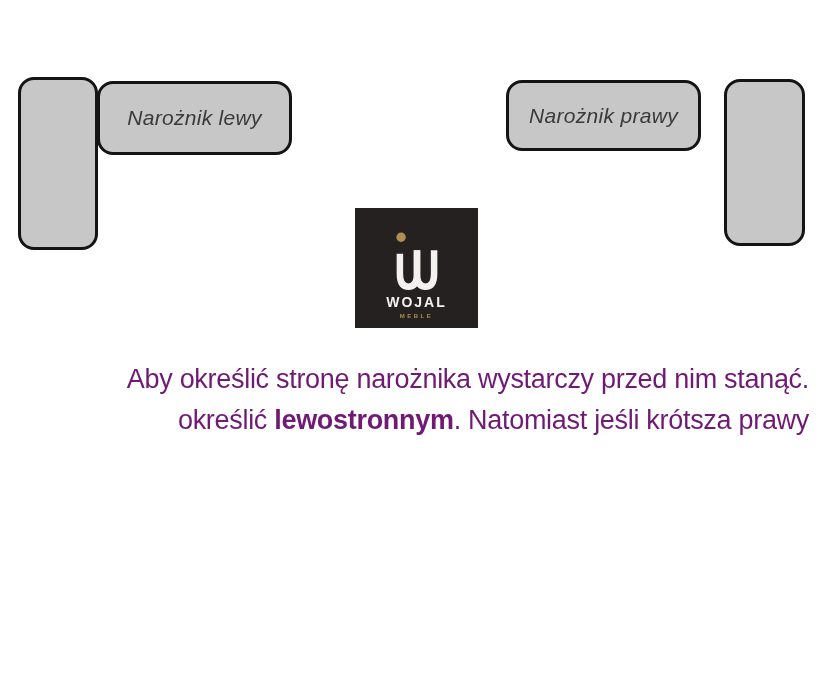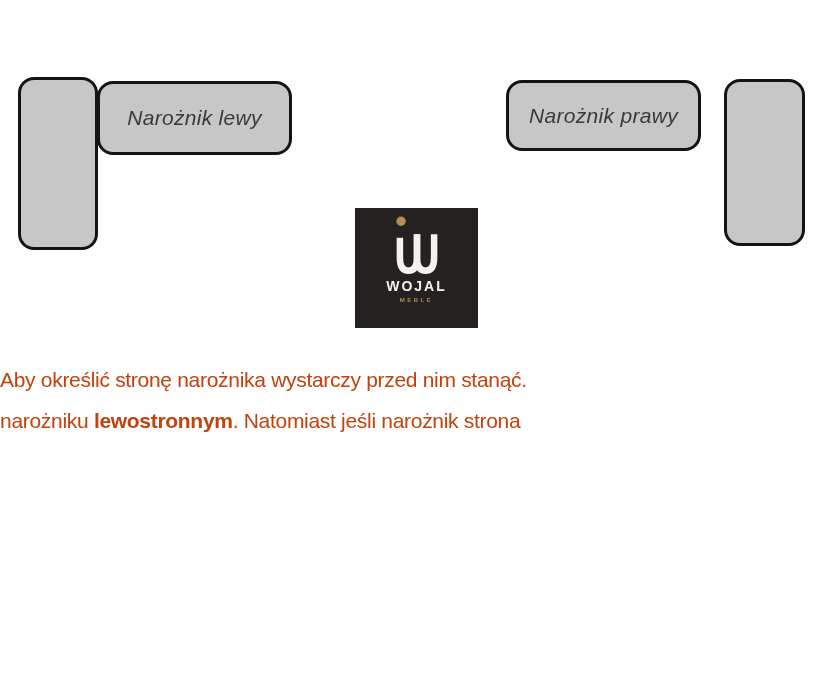--- a/index.html
+++ b/index.html
@@ -45,21 +45,21 @@
     position: absolute;
     left: 355px;
     top: 208px;
     width: 123px;
     height: 120px;
     background: #252121;
     display: flex;
     flex-direction: column;
     align-items: center;
     justify-content: flex-start;
-    padding-top: 8px;
+    padding-top: 24px;
     box-sizing: border-box;
   }
   .logo-mark { display: block; }
   .logo-brand {
     margin-top: 3px;
     color: #f4f2ef;
     font-size: 14px;
     font-weight: 700;
     letter-spacing: 2px;
     line-height: 1;
@@ -72,25 +72,25 @@
     letter-spacing: 2.5px;
     line-height: 1;
   }
 
   
   .description {
     position: absolute;
     left: 0;
     right: 0;
     top: 359px;
-    text-align: left;
-    font-size: 21px;
+    text-align: right;
+    font-size: 27px;
     line-height: 41px;
     letter-spacing: -0.3px;
-    color: #c2410c;
+    color: #701a75;
   }
   .description .line { white-space: nowrap; }
   .description .b { font-weight: 700; margin-top: 44px; }
 </style>
 </head>
 <body>
 
 <div class="canvas">
 
   <div class="sofa-rect left-sofa-v"></div>
@@ -108,16 +108,16 @@
       <circle cx="12" cy="8" r="8" fill="#b08d52"></circle>
       <path d="M10 36 L10 70 Q10 92 24.5 92 Q39 92 39 70 L39 30" fill="none" stroke="#f4f2ef" stroke-width="11"></path>
       <path d="M39 30 L39 70 Q39 92 53.5 92 Q68 92 68 70 L68 30" fill="none" stroke="#f4f2ef" stroke-width="11"></path>
     </svg>
     <div class="logo-brand">WOJAL</div>
     <div class="logo-sub">MEBLE</div>
   </div>
 
   <div class="description" id="description">
       <div class="line"><span>Aby określić stronę narożnika wystarczy przed nim stanąć.</span></div>
-      <div class="line"><span>narożniku </span><span class="b">lewostronnym</span><span>. Natomiast jeśli narożnik strona</span></div>
+      <div class="line"><span>określić </span><span class="b">lewostronnym</span><span>. Natomiast jeśli krótsza prawy</span></div>
     </div>
 
 </div>
 
 </body></html>

